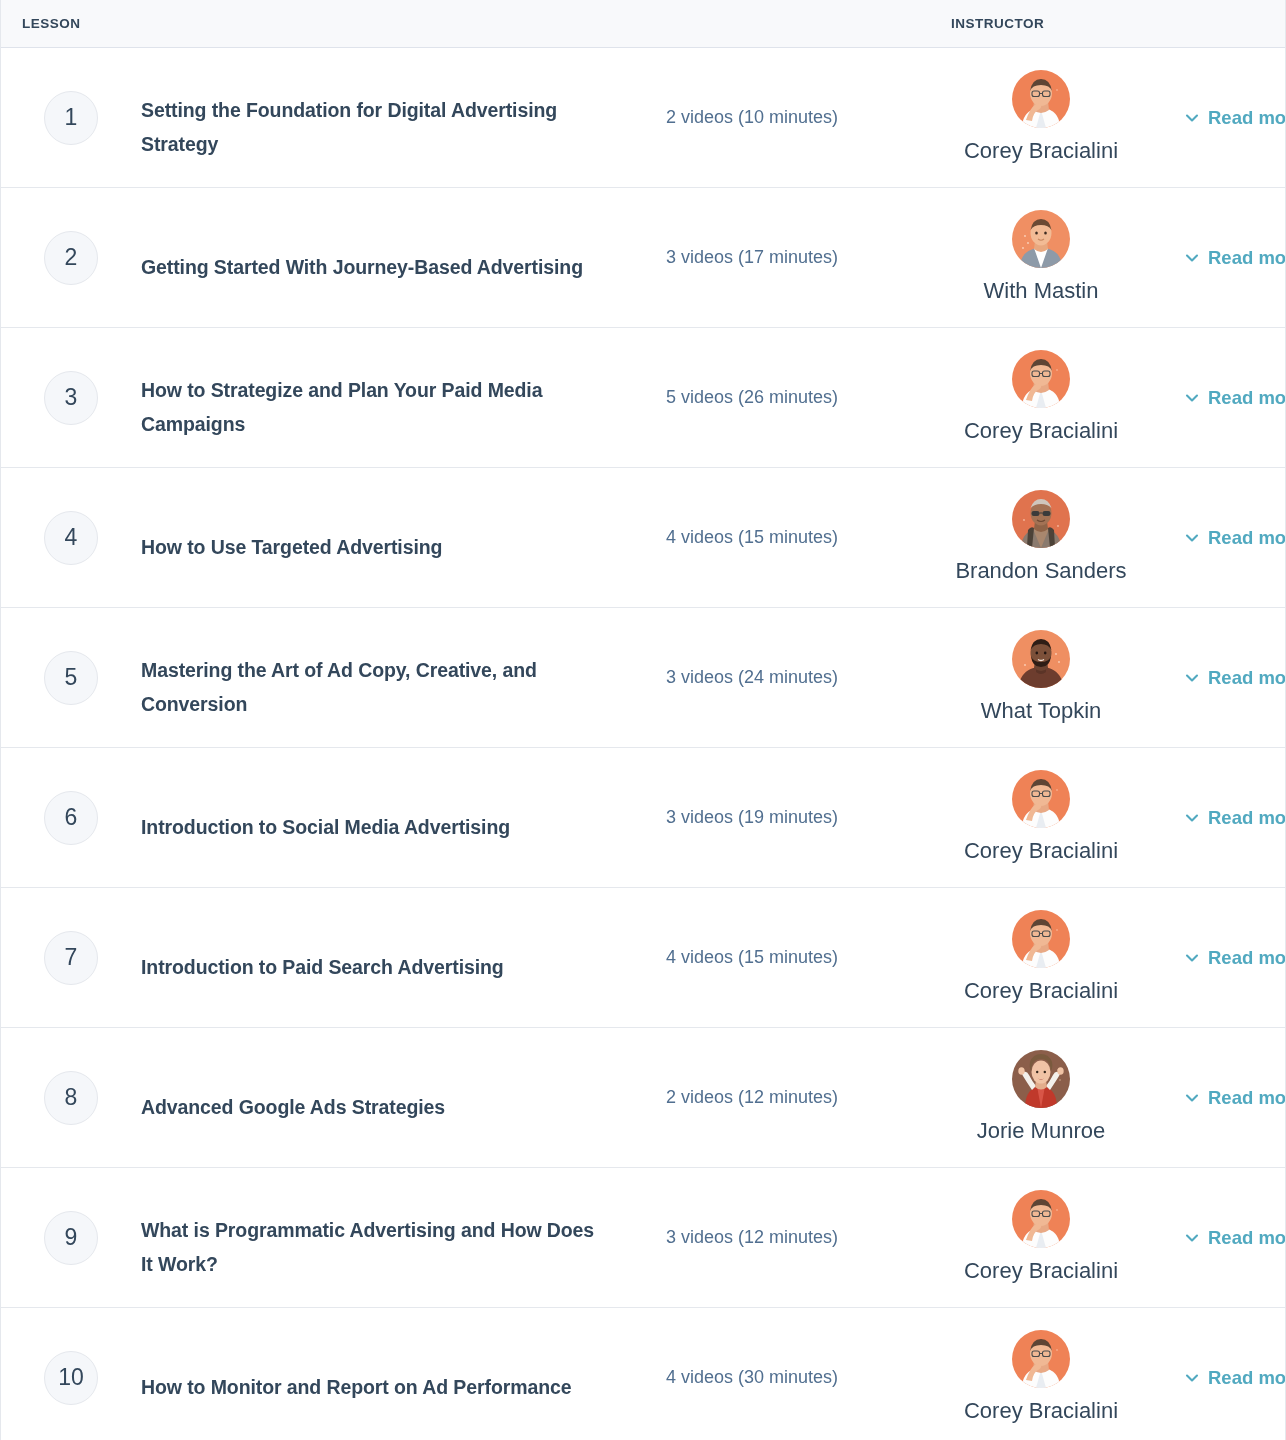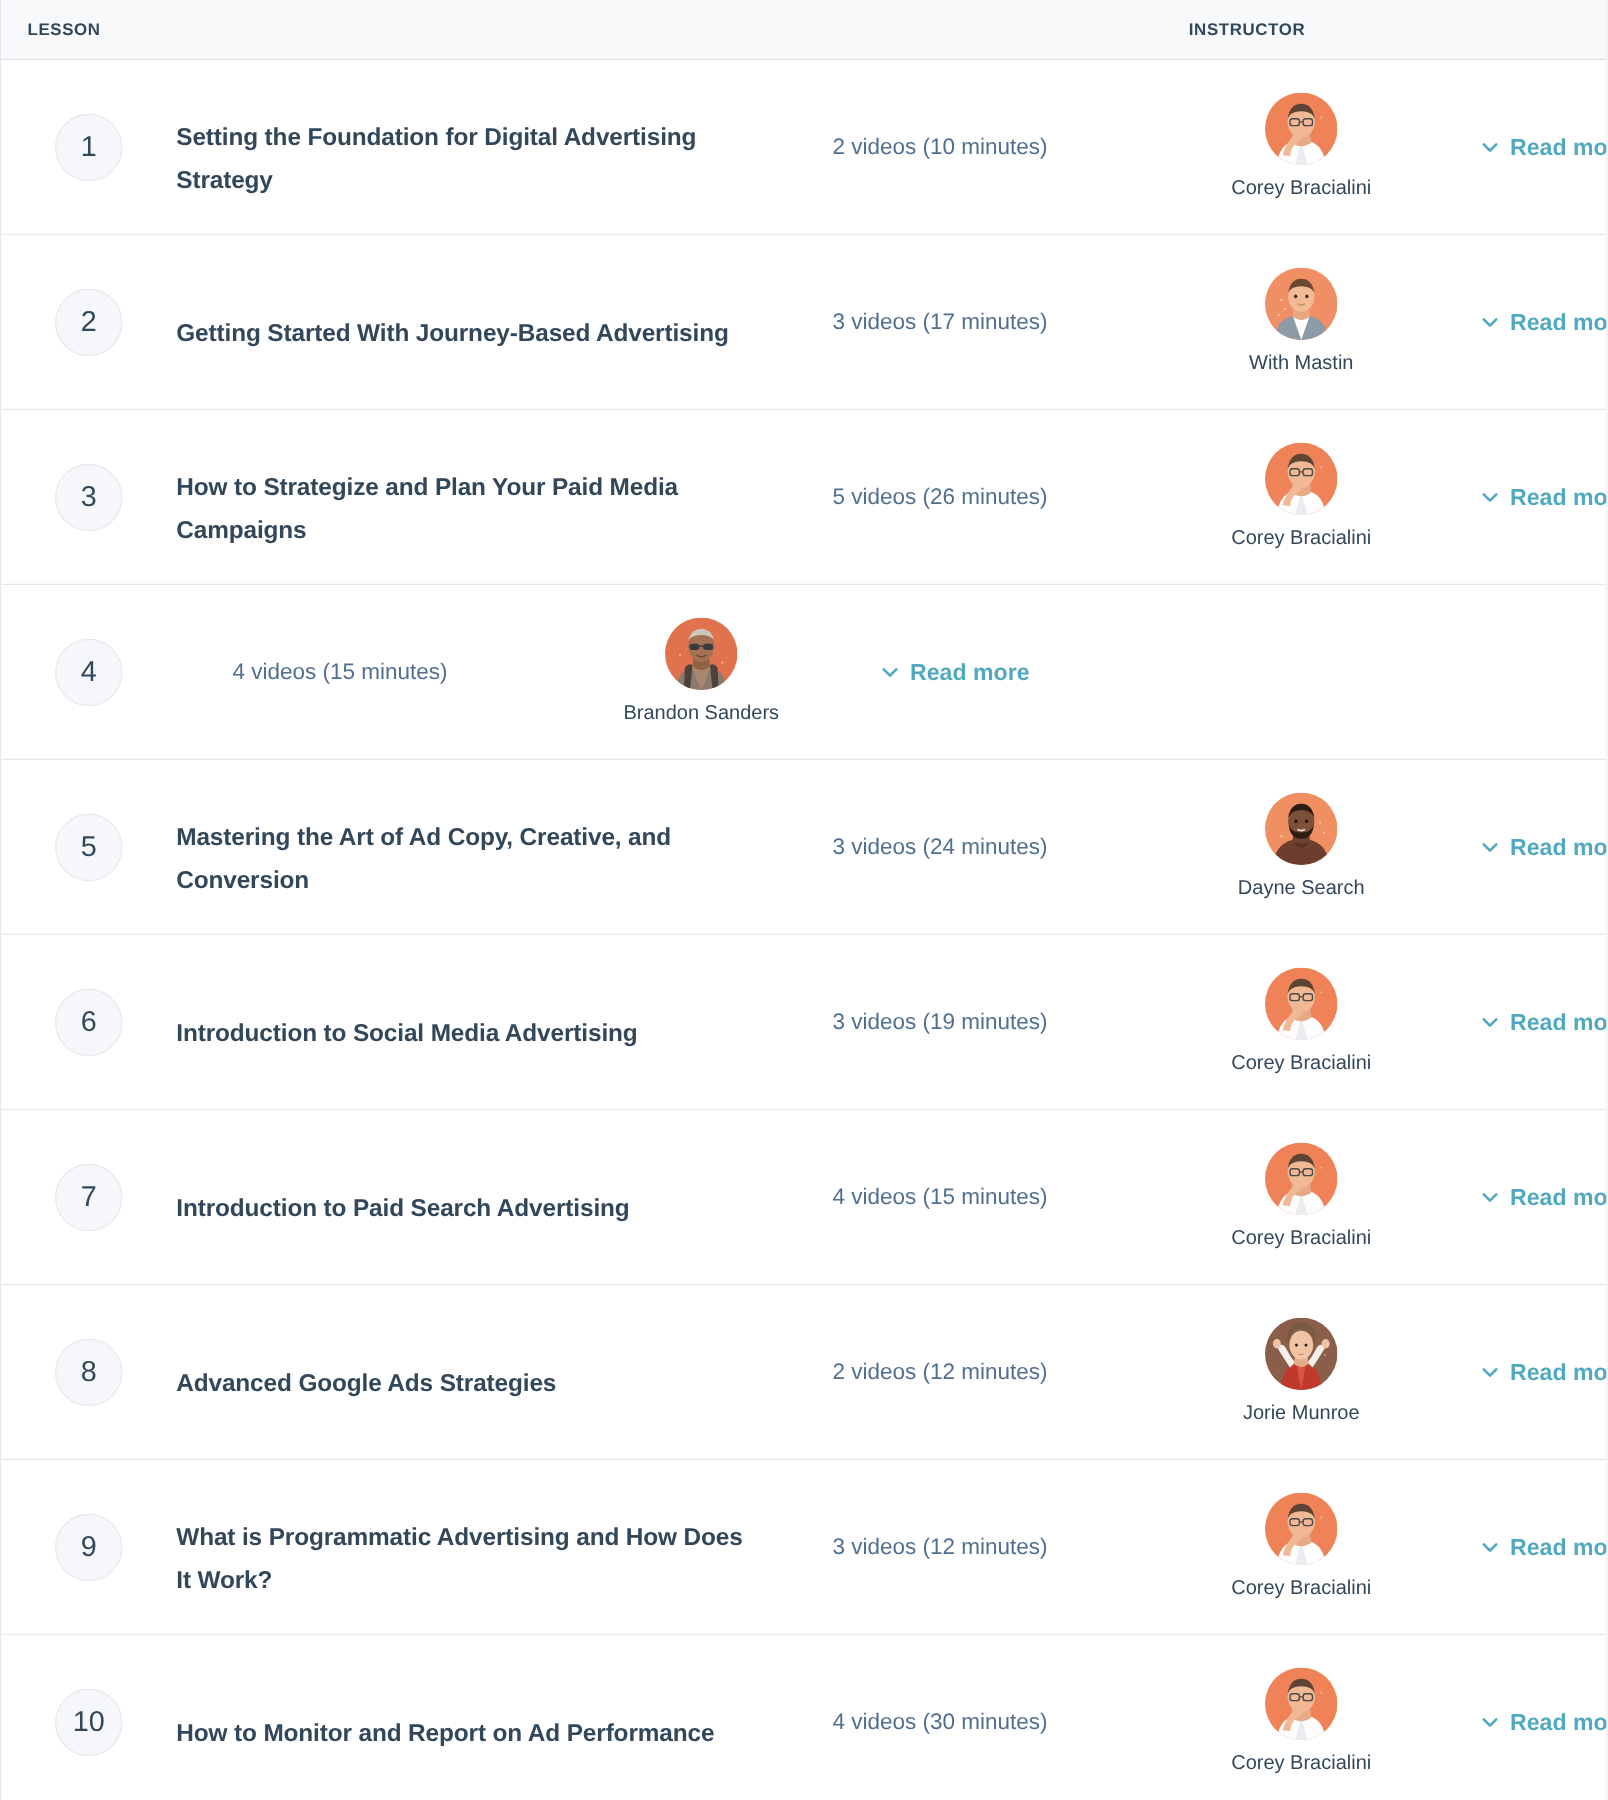--- a/index.html
+++ b/index.html
@@ -120,21 +120,21 @@
   .avatar {
     width: 58px;
     height: 58px;
     border-radius: 50%;
     overflow: hidden;
     display: block;
   }
   .avatar svg { display: block; width: 58px; height: 58px; }
   .instructor-name {
     margin-top: 9px;
-    font-size: 16px;
+    font-size: 22px;
     font-weight: 400;
     color: #33475b;
     white-space: nowrap;
     line-height: 1.3;
   }
 
   
   .action-cell {
     flex: 1 1 auto;
     display: flex;
@@ -255,20 +255,23 @@
               </svg>
             </span>
             <span>Read more</span>
           </a>
         </div>
       </div>
       <div class="row">
         <div class="num-cell">
           <div class="num-circle">4</div>
         </div>
+        <div class="title-cell">
+          <div class="lesson-title">How to Use Targeted Advertising</div>
+        </div>
         <div class="videos-cell">
           <div class="videos-text">4 videos (15 minutes)</div>
         </div>
         <div class="instructor-cell">
           <span class="avatar">
             <svg viewBox="0 0 58 58" width="58" height="58">
               <use href="#av-brandon"></use>
             </svg>
           </span>
           <div class="instructor-name">Brandon Sanders</div>
@@ -293,21 +296,21 @@
         </div>
         <div class="videos-cell">
           <div class="videos-text">3 videos (24 minutes)</div>
         </div>
         <div class="instructor-cell">
           <span class="avatar">
             <svg viewBox="0 0 58 58" width="58" height="58">
               <use href="#av-dayne"></use>
             </svg>
           </span>
-          <div class="instructor-name">Dayne Search</div>
+          <div class="instructor-name">What Topkin</div>
         </div>
         <div class="action-cell">
           <a class="read-more" href="#">
             <span class="chev">
               <svg viewBox="0 0 14 14" width="14" height="14">
                 <path d="M2 4.5 L7 9.5 L12 4.5" fill="none" stroke="#51a9c0" stroke-width="2.1" stroke-linecap="round" stroke-linejoin="round"></path>
               </svg>
             </span>
             <span>Read more</span>
           </a>

